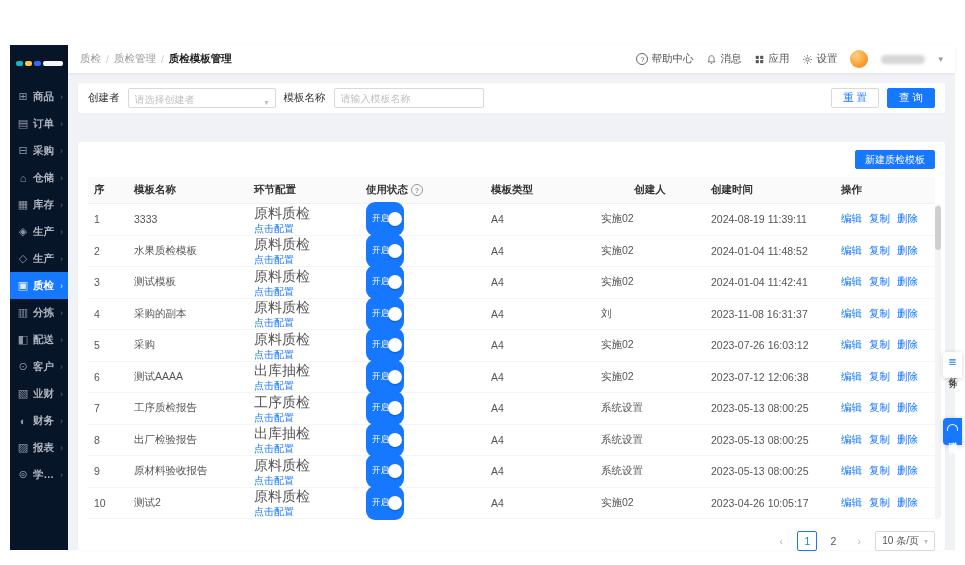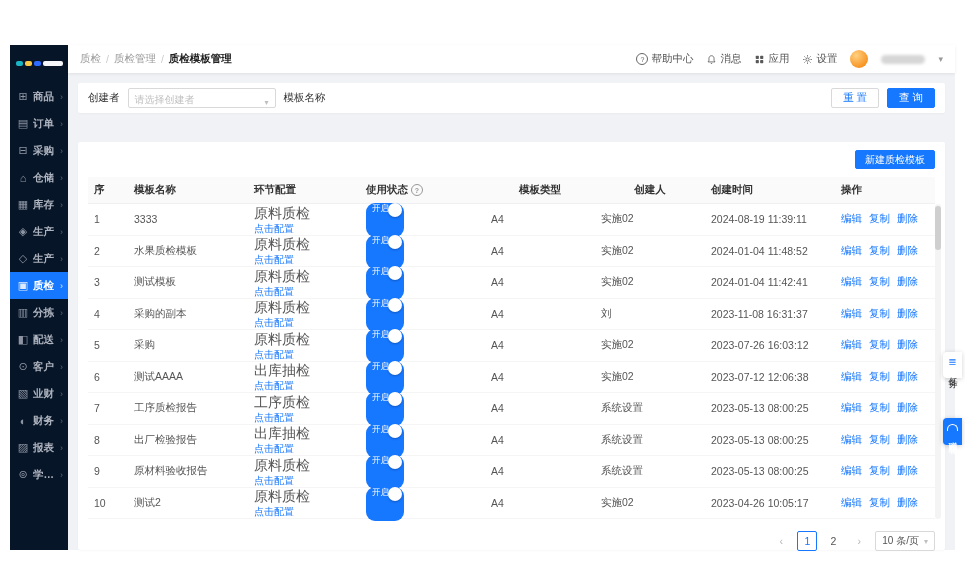--- a/index.html
+++ b/index.html
@@ -68,29 +68,29 @@
   .btn.primary{background:#1677ff;border-color:#1677ff;color:#fff;}
   .btn.sm{height:19px;font-size:10px;padding:0 9px;}
 
   .table-card{padding:8px 10px 8px;position:relative;height:408px;box-sizing:border-box;margin-top:29px;}
   .card-toolbar{display:flex;justify-content:flex-end;margin-bottom:8px;}
   .table-wrap{position:relative;}
   .thead{display:flex;background:#fafafa;height:26px;align-items:center;border-bottom:1px solid #f0f0f0;}
   .thead .cell{color:#333;font-weight:700;display:flex;align-items:center;gap:3px;}
   .cell{padding:0 6px;box-sizing:border-box;font-size:10.5px;color:#555;overflow:hidden;white-space:nowrap;flex-shrink:0;}
   .c1{width:40px;} .c2{width:120px;} .c3{width:112px;} .c4{width:125px;}
-  .c5{width:110px;justify-content:center;} .c6{width:110px;justify-content:center;} .c7{width:130px;} .c8{flex:1;min-width:0;}
+  .c5{width:110px;} .c6{width:110px;justify-content:center;} .c7{width:130px;} .c8{flex:1;min-width:0;}
   .trow{display:flex;align-items:center;height:30.5px;border-bottom:1px solid #f5f5f5;}
   .stage-cell{line-height:1.3;}
   .stage-name{color:#555;font-size:14px;}
   .config-link{color:#1677ff;font-size:10px;cursor:pointer;}
   .hinfo{width:10px;height:10px;border:1px solid #999;border-radius:50%;font-size:7px;line-height:1;
     display:inline-flex;align-items:center;justify-content:center;color:#999;cursor:pointer;}
   .switch{width:38px;height:34px;background:#1677ff;border-radius:9px;display:inline-flex;
-    position:relative;cursor:pointer;}
+    align-items:center;position:relative;cursor:pointer;}
   .sw-label{color:#fff;font-size:8.5px;margin-left:6px;}
   .sw-knob{position:absolute;right:2px;width:14px;height:14px;background:#fff;border-radius:50%;
     box-shadow:0 1px 2px rgba(0,0,0,.25);}
   .actions-cell a{color:#1677ff;margin-right:7px;font-size:10.5px;text-decoration:none;cursor:pointer;}
   .vscroll{position:absolute;right:-6px;top:27px;bottom:0;width:6px;background:#f4f4f4;border-radius:3px;}
   .vthumb{width:6px;height:44px;background:#cfcfcf;border-radius:3px;margin-top:2px;}
 
   #pager{display:flex;justify-content:flex-end;align-items:center;gap:6px;margin-top:12px;
     font-size:10.5px;color:#555;}
   .pg{min-width:20px;height:20px;display:inline-flex;align-items:center;justify-content:center;
@@ -248,20 +248,21 @@
 
     <div class="content">
 
       <div class="card filter-card">
         <span class="flabel">创建者</span>
         <div class="select">
           <span class="ph">请选择创建者</span>
           <span class="sel-arrow">▾</span>
         </div>
         <span class="flabel">模板名称</span>
+        <input class="tinput" type="text" placeholder="请输入模板名称" style="">
         <div class="spacer"></div>
         <button class="btn ghost">重 置</button>
         <button class="btn primary">查 询</button>
       </div>
 
       <div class="card table-card">
         <div class="card-toolbar">
           <button class="btn primary sm">新建质检模板</button>
         </div>
         <div class="table-wrap">

